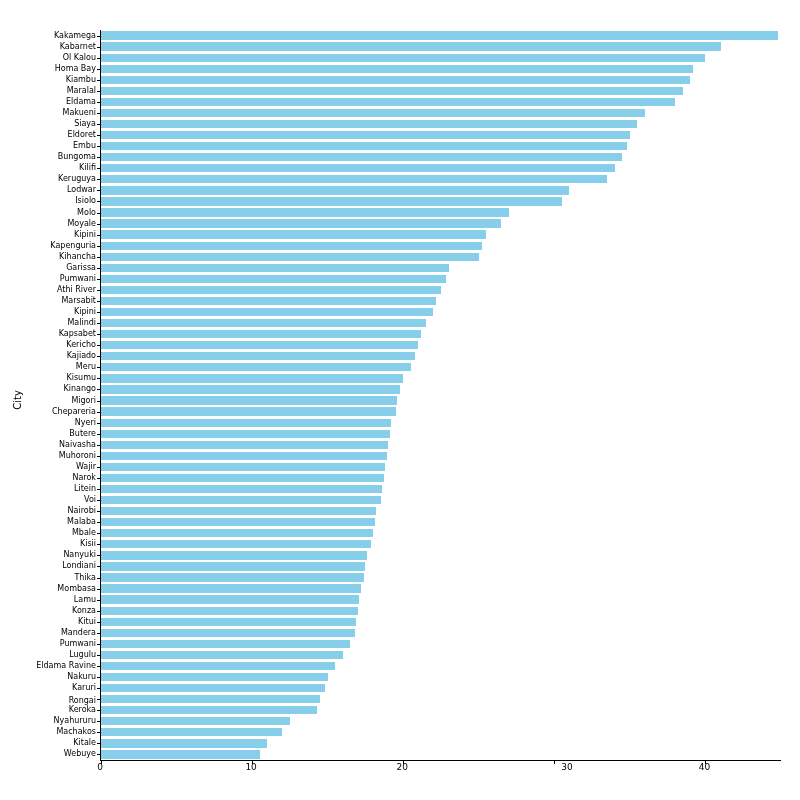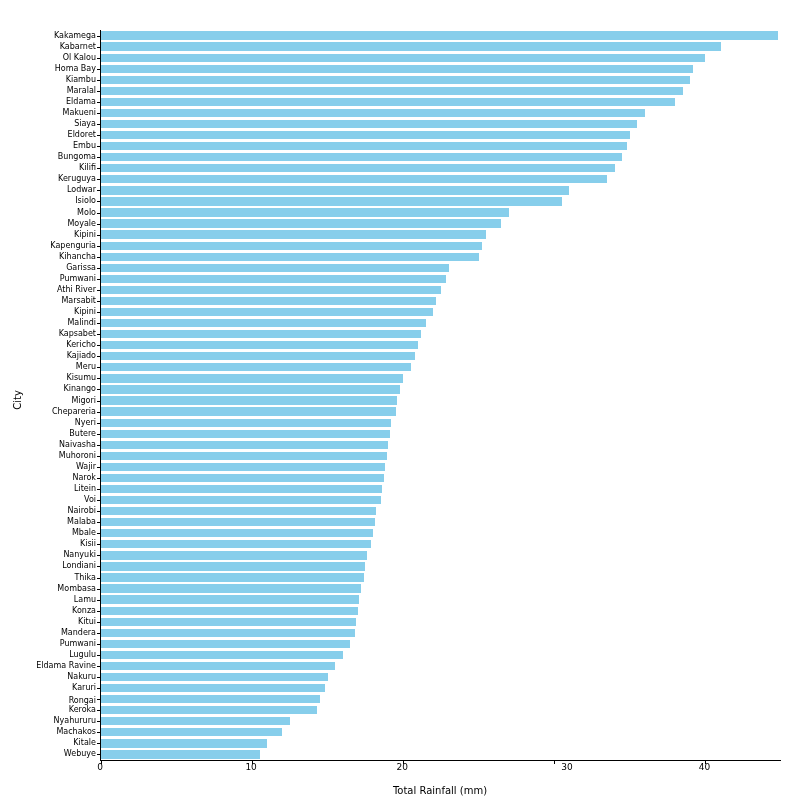--- a/index.html
+++ b/index.html
@@ -453,14 +453,13 @@
       <div class="ytick-label" style="top: 739.409px;">Kitale</div>
       <div class="ytick-label" style="top: 750.47px;">Webuye</div>
     </div>
   <div id="xticklabels">
       <div class="xtick-label" style="left: 100px;">0</div>
       <div class="xtick-label" style="left: 251.111px;">10</div>
       <div class="xtick-label" style="left: 402.222px;">20</div>
       <div class="xtick-label" style="left: 539px; margin-left: 28px;">30</div>
       <div class="xtick-label" style="left: 704.444px;">40</div>
     </div>
-  <div class="xlabel">Total Rainfall (mm)</div>
 </div>
 
 </body></html>

